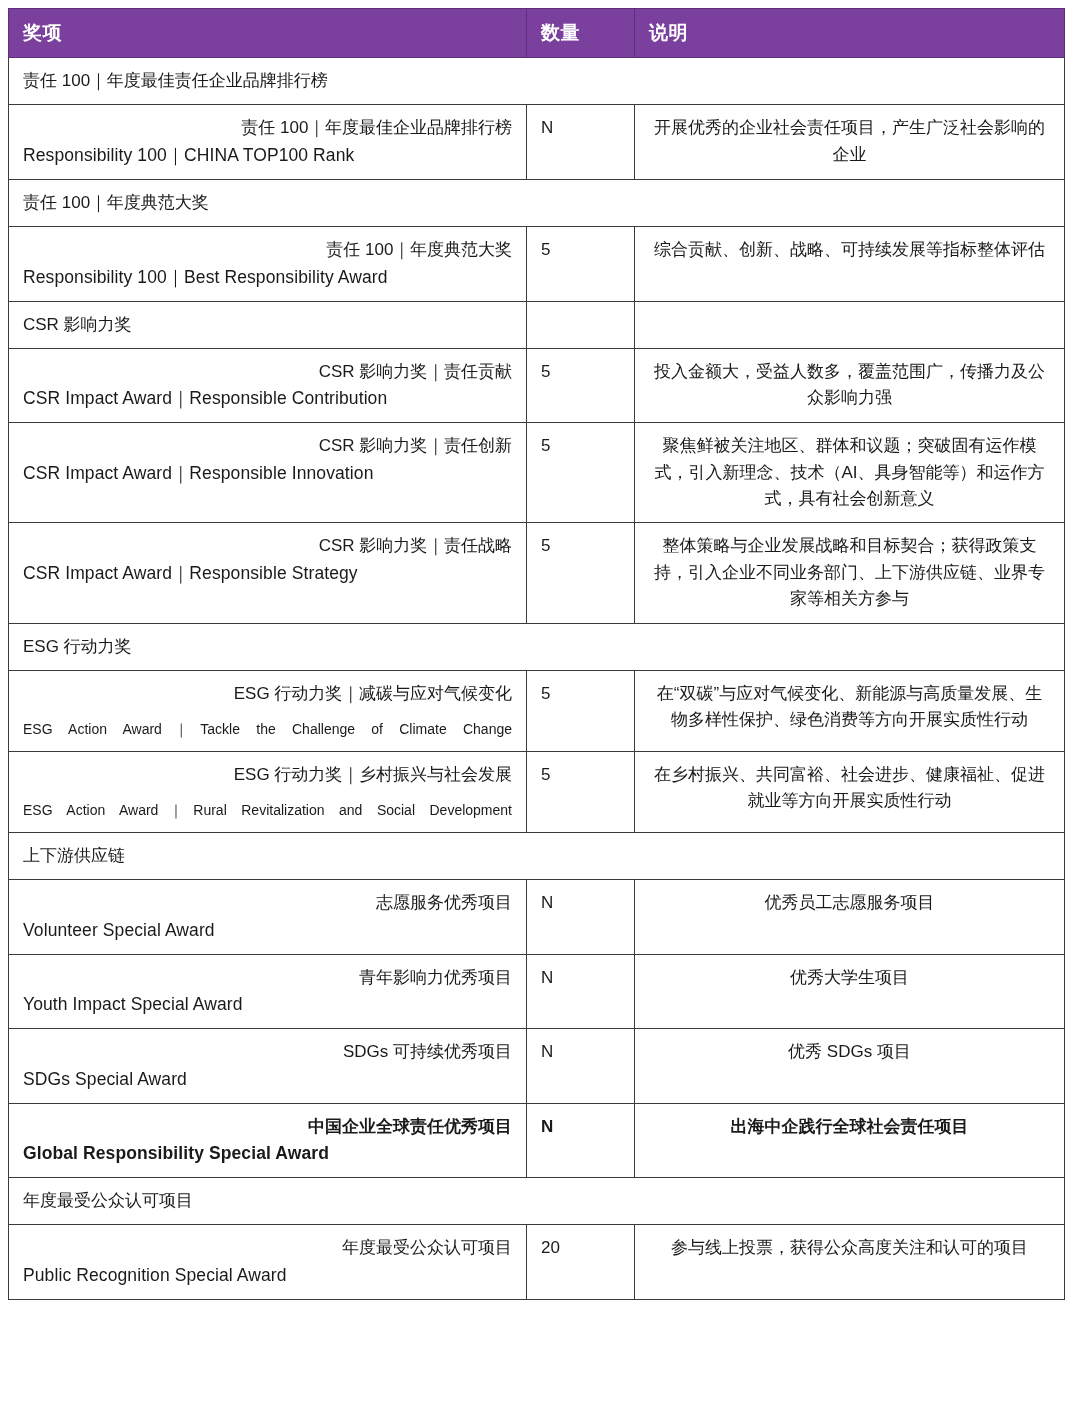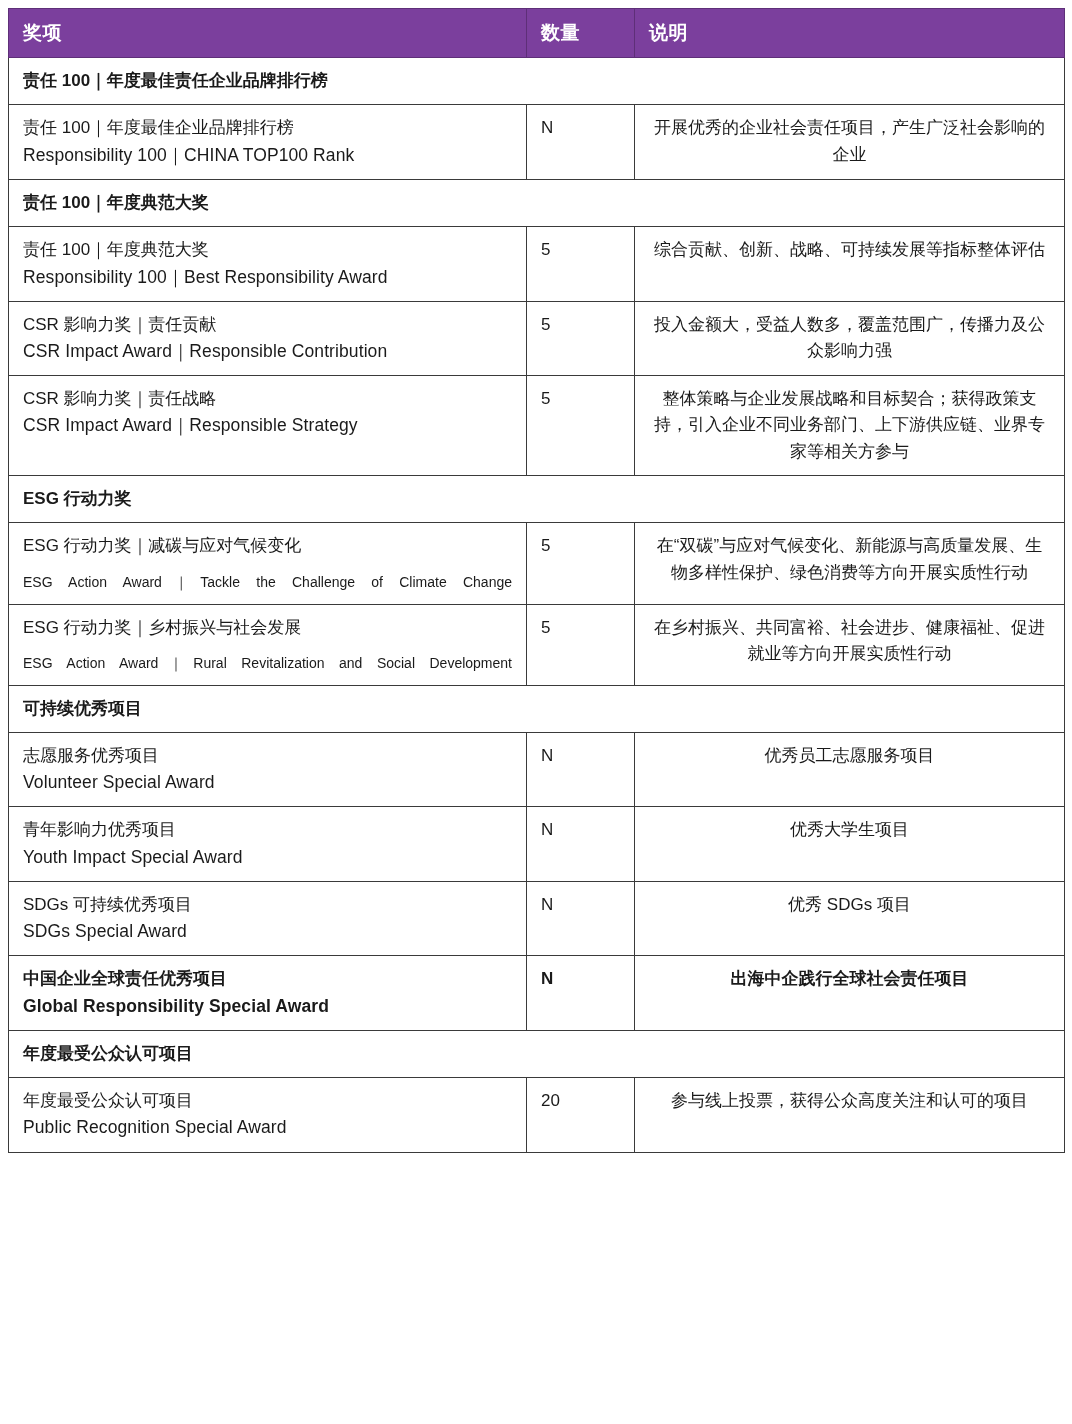--- a/index.html
+++ b/index.html
@@ -37,29 +37,30 @@
     letter-spacing: 0.5px;
   }
   table.award-table td {
     border: 1px solid #3a3a3a;
     padding: 10px 14px;
     font-size: 17px;
     line-height: 1.55;
     vertical-align: top;
   }
   td.section {
-    font-weight: bold;
+    font-weight: normal;
     font-size: 17.5px;
   }
   td.bold-cell {
     font-weight: bold;
   }
   .cn-line {
     display: block;
     font-size: 17px;
+    text-align: right;
   }
   .en-line {
     display: block;
     font-size: 17.5px;
     letter-spacing: 0.1px;
   }
   .en-justify {
     display: block;
     font-size: 14px;
     text-align: justify;
@@ -113,30 +114,43 @@
 
       <tr>
         <td>
           <span class="cn-line">责任 100｜年度典范大奖</span>
           <span class="en-line">Responsibility 100｜Best Responsibility Award</span>
         </td>
         <td class="qty">5</td>
         <td class="desc">综合贡献、创新、战略、可持续发展等指标整体评估</td>
       </tr>
 
+      <tr>
+        <td class="section">CSR 影响力奖</td>
+        <td class="qty"></td>
+        <td class="desc"></td>
+      </tr>
 
       <tr>
         <td>
           <span class="cn-line">CSR 影响力奖｜责任贡献</span>
           <span class="en-line">CSR Impact Award｜Responsible Contribution</span>
         </td>
         <td class="qty">5</td>
         <td class="desc">投入金额大，受益人数多，覆盖范围广，传播力及公众影响力强</td>
       </tr>
 
+      <tr>
+        <td>
+          <span class="cn-line">CSR 影响力奖｜责任创新</span>
+          <span class="en-line">CSR Impact Award｜Responsible Innovation</span>
+        </td>
+        <td class="qty">5</td>
+        <td class="desc">聚焦鲜被关注地区、群体和议题；突破固有运作模式，引入新理念、技术（AI、具身智能等）和运作方式，具有社会创新意义</td>
+      </tr>
 
       <tr>
         <td>
           <span class="cn-line">CSR 影响力奖｜责任战略</span>
           <span class="en-line">CSR Impact Award｜Responsible Strategy</span>
         </td>
         <td class="qty">5</td>
         <td class="desc">整体策略与企业发展战略和目标契合；获得政策支持，引入企业不同业务部门、上下游供应链、业界专家等相关方参与</td>
       </tr>
 
@@ -156,21 +170,21 @@
       <tr>
         <td>
           <span class="cn-line">ESG 行动力奖｜乡村振兴与社会发展</span>
           <span class="en-justify">ESG Action Award｜Rural Revitalization and Social Development</span>
         </td>
         <td class="qty">5</td>
         <td class="desc">在乡村振兴、共同富裕、社会进步、健康福祉、促进就业等方向开展实质性行动</td>
       </tr>
 
       <tr>
-        <td class="section" colspan="3">可持续优秀项目</td>
+        <td class="section" colspan="3">上下游供应链</td>
       </tr>
 
       <tr>
         <td>
           <span class="cn-line">志愿服务优秀项目</span>
           <span class="en-line">Volunteer Special Award</span>
         </td>
         <td class="qty">N</td>
         <td class="desc">优秀员工志愿服务项目</td>
       </tr>

